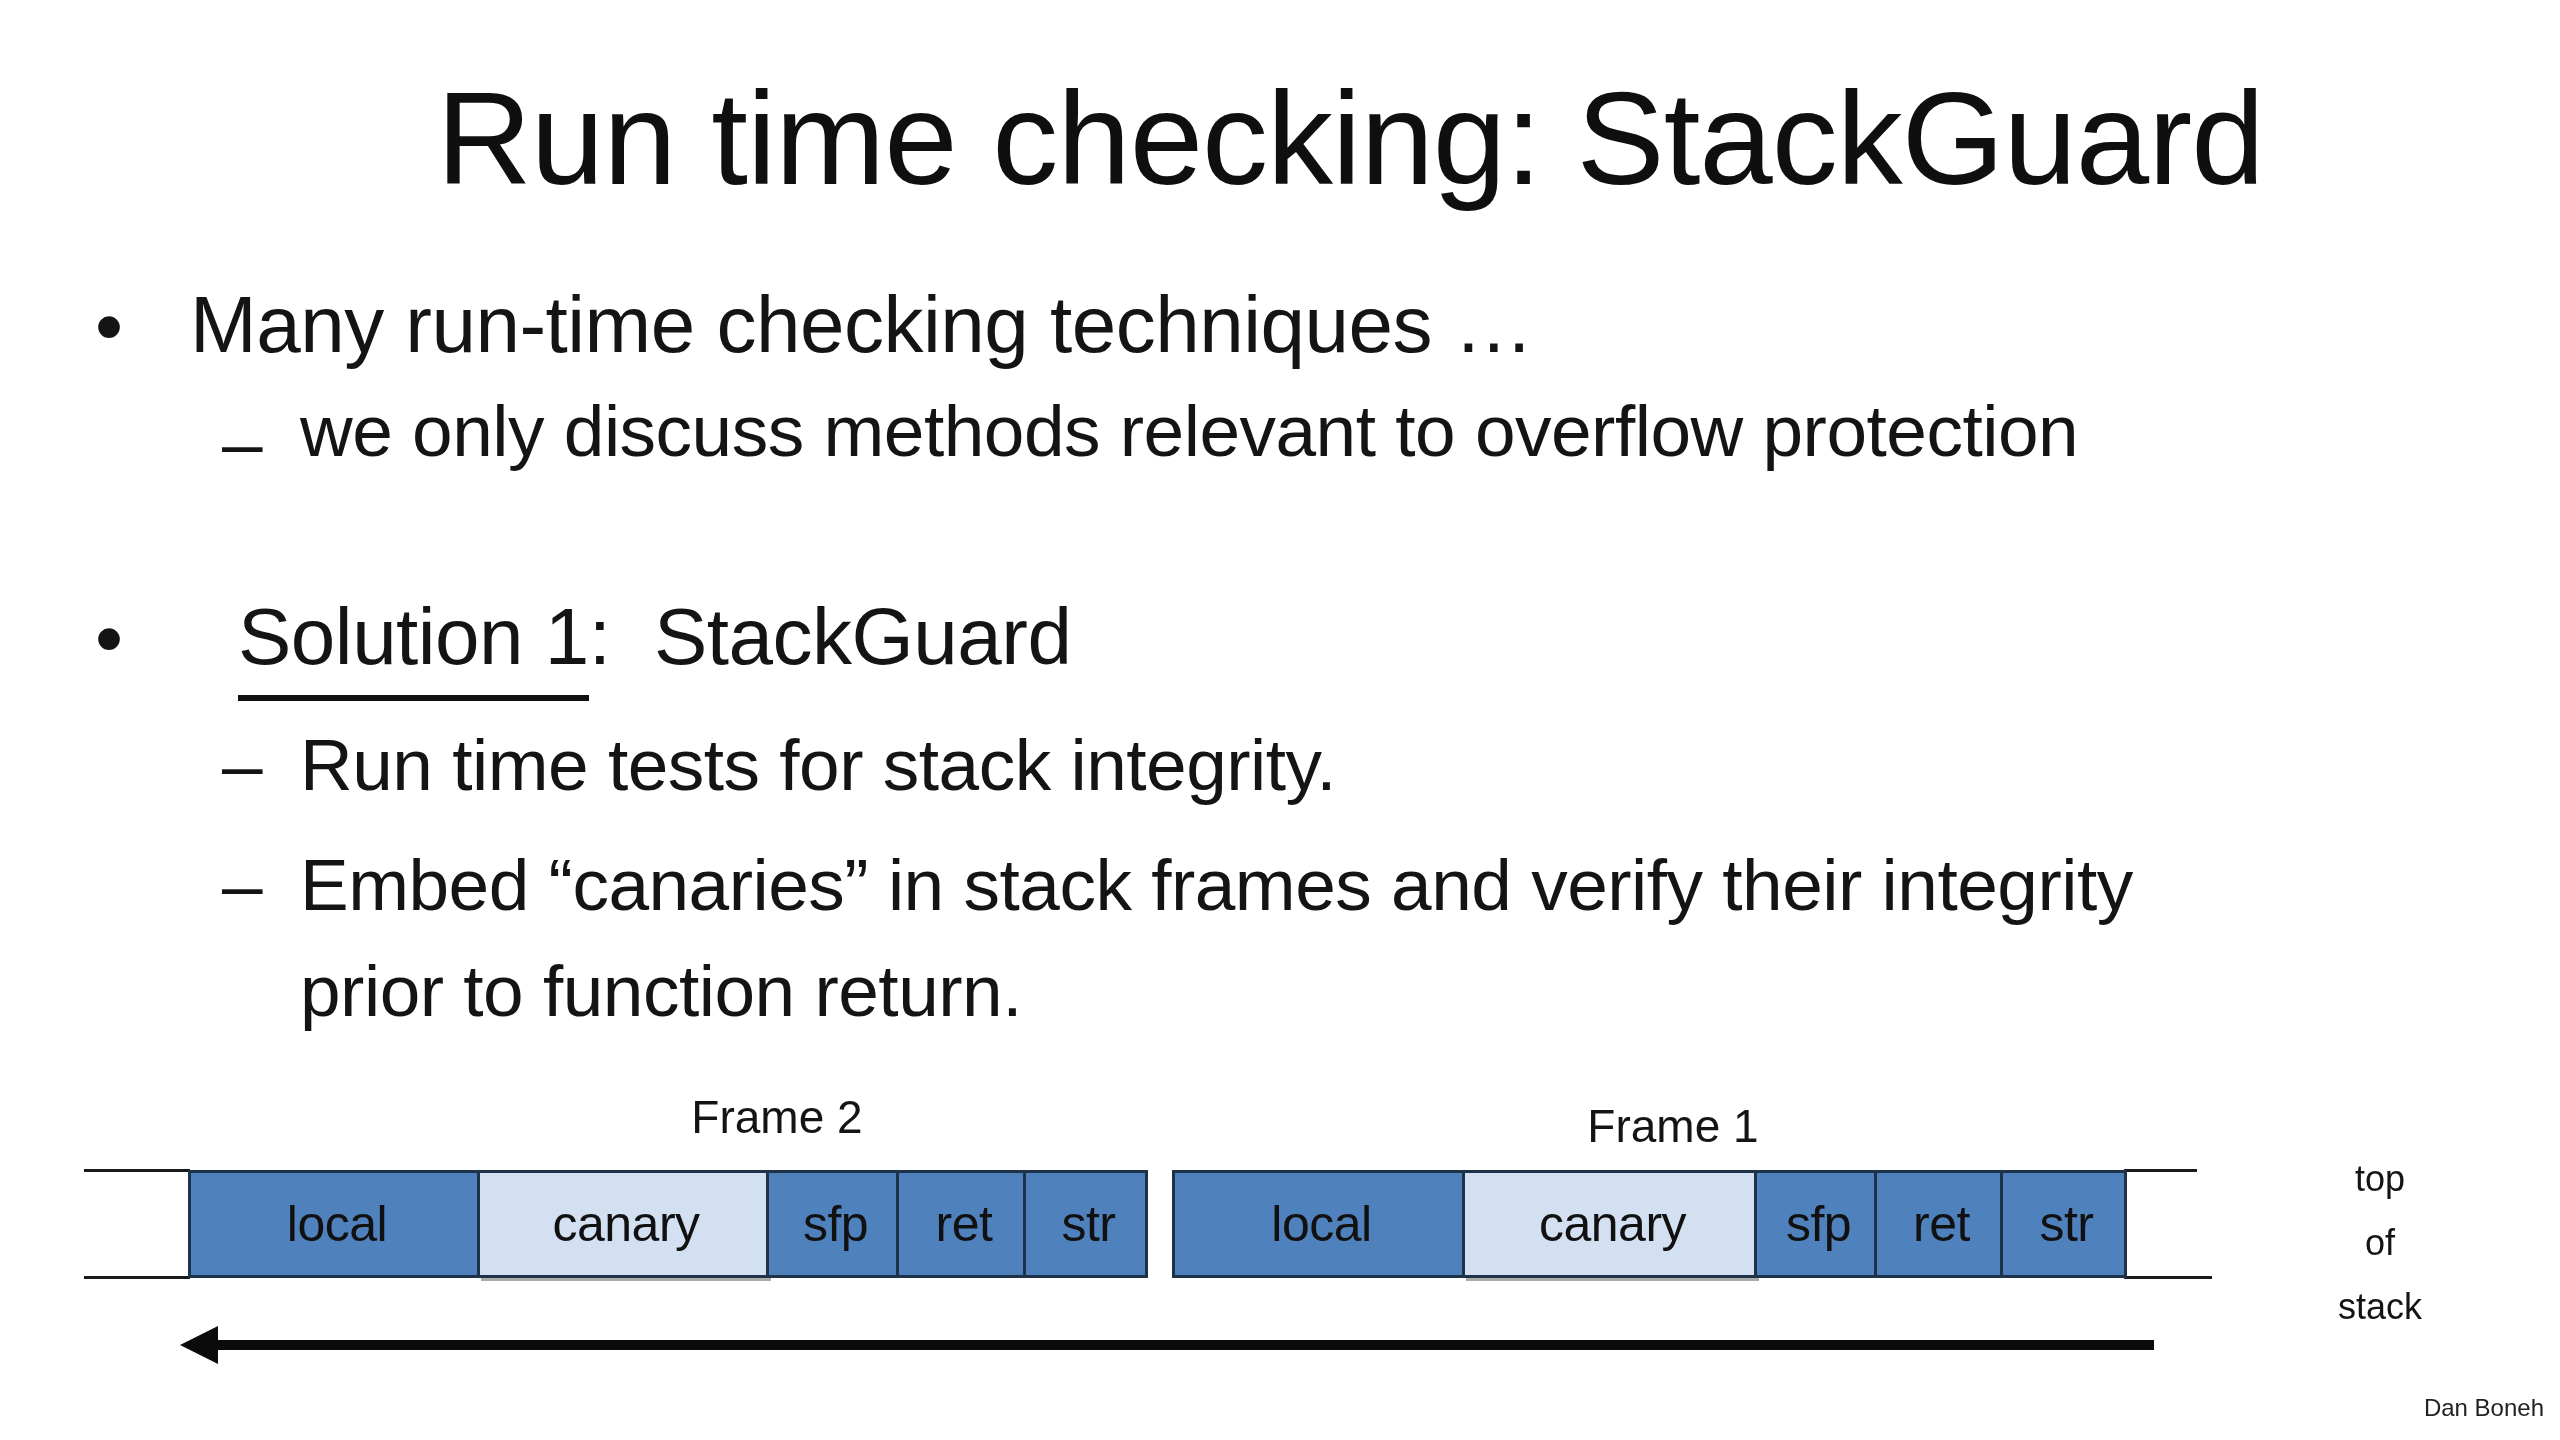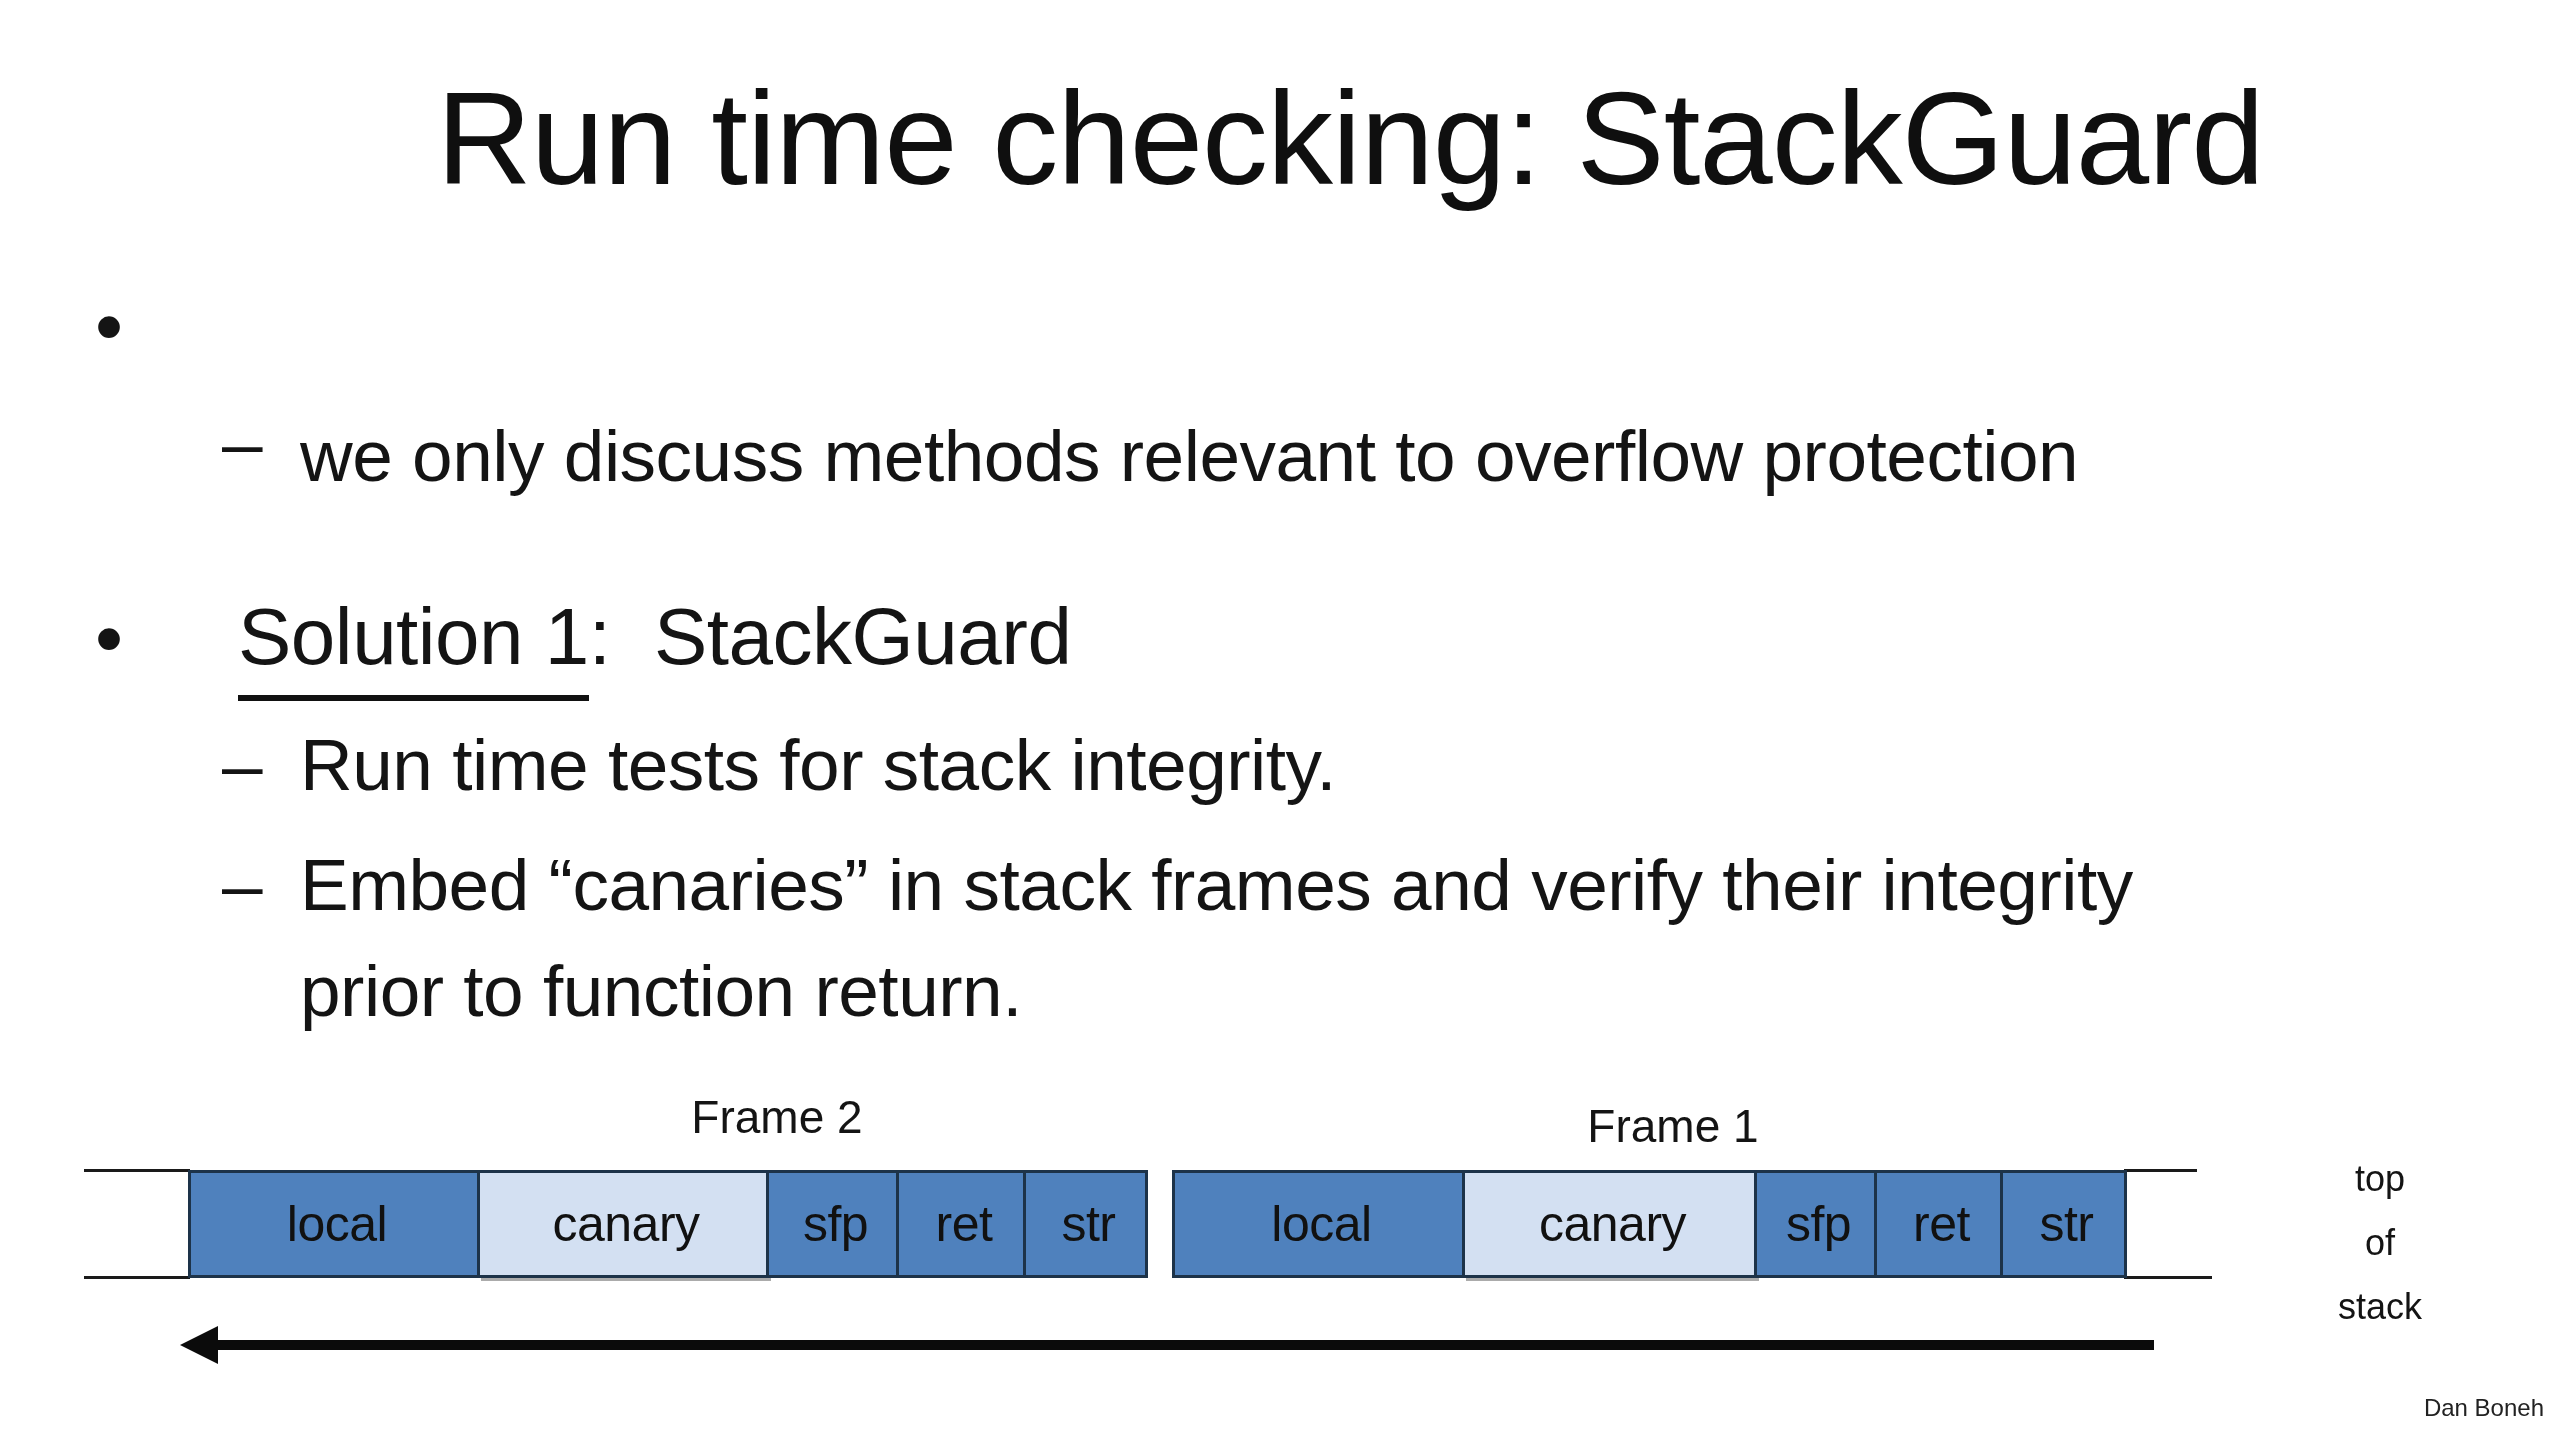--- a/index.html
+++ b/index.html
@@ -73,23 +73,24 @@
   }
 </style>
 </head>
 <body>
 
 <div class="slide">
 
   <div class="abs title">Run time checking: StackGuard</div>
 
   <div class="abs b-marker" style="left:95px; top:287px;">•</div>
+  <div class="abs b-text" style="left:190px; top:285px;">Many run-time checking techniques …</div>
 
   <div class="abs s-marker" style="left:222px; top:406px;">–</div>
-  <div class="abs s-text" style="left:300px; top:419px;">we only discuss methods relevant to overflow protection</div>
+  <div class="abs s-text" style="left:300px; top:394px;">we only discuss methods relevant to overflow protection</div>
 
   <div class="abs b-marker" style="left:95px; top:599px;">•</div>
   <div class="abs b-text" style="left:190px; top:597px;margin-left:48px;">
     <span class="underlined">Solution 1</span><span class="rest">:  StackGuard</span>
   </div>
 
   <div class="abs s-marker" style="left:222px; top:728px;">–</div>
   <div class="abs s-text" style="left:300px; top:728px;">Run time tests for stack integrity.</div>
 
   <div class="abs s-marker" style="left:222px; top:848px;">–</div>

